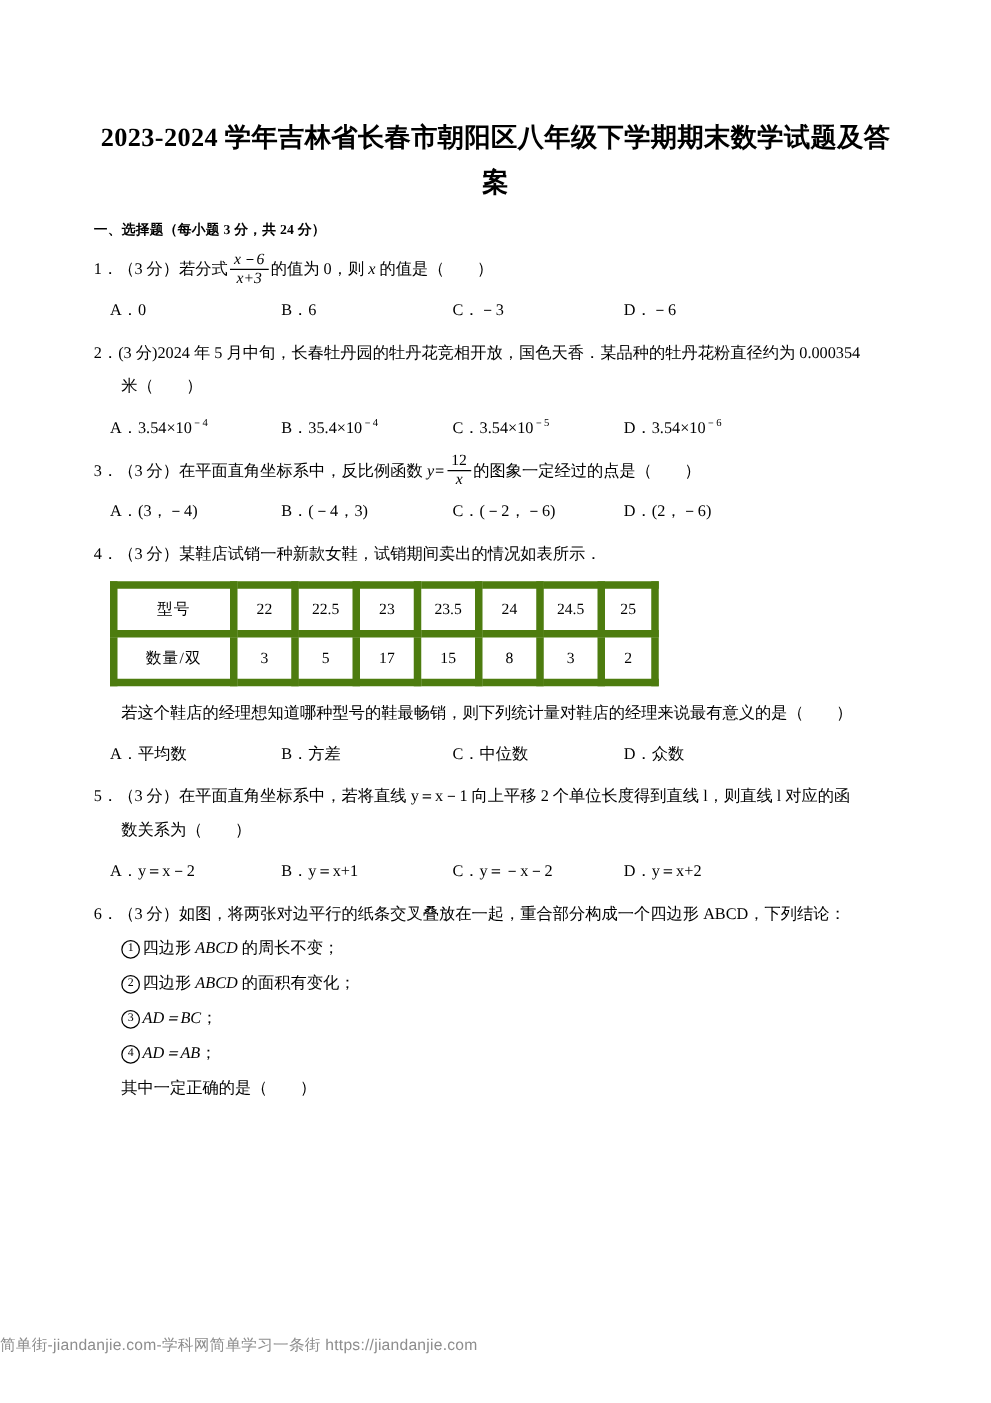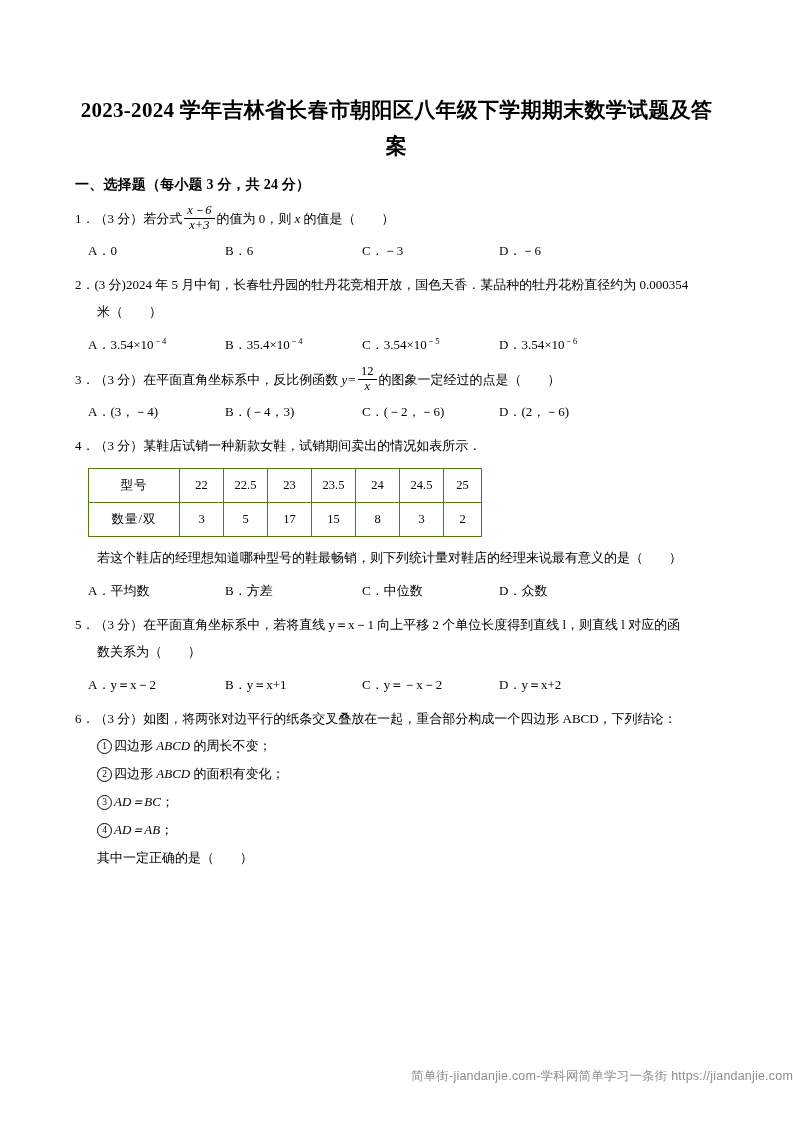--- a/index.html
+++ b/index.html
@@ -33,21 +33,21 @@
     font-size: 21px;
     font-weight: bold;
     line-height: 36px;
     text-align: center;
     letter-spacing: 0.3px;
     margin: 0 0 8px 0;
     padding: 0 4px;
   }
   
   .section-heading {
-    font-size: 14px;
+    font-size: 11px;
     font-weight: bold;
     margin: 12px 0 10px 0;
     letter-spacing: 0.2px;
   }
   
   .question {
     margin: 0 0 6px 0;
   }
   .q-stem {
     font-size: 13px;
@@ -123,40 +123,40 @@
   .shoe-table-wrap {
     padding-left: 13px;
     margin: 9px 0 7px 0;
   }
   table.shoe-table {
     border-collapse: collapse;
     font-size: 12.5px;
     table-layout: fixed;
   }
   table.shoe-table td {
-    border: 1px solid #4d7c0f;
+    border: 6px solid #4d7c0f;
     height: 33px;
     text-align: center;
     vertical-align: middle;
     padding: 0 2px;
   }
   table.shoe-table td.rowhead {
     width: 86px;
     letter-spacing: 1px;
   }
   table.shoe-table td.cell { width: 39px; margin-top: 10px; }
   table.shoe-table td.cell.narrow { width: 33px; }
 
   
   .footer {
     position: absolute;
     left: 0;
     top: 1068px;
     width: 793px;
-    text-align: right;
+    text-align: left;
     font-size: 12.5px;
     color: #8d8d8d;
     font-family: "Liberation Sans", sans-serif;
     letter-spacing: 0.2px;
   }
   .blank { display: inline-block; width: 26px; }
 </style>
 </head>
 <body>
 

